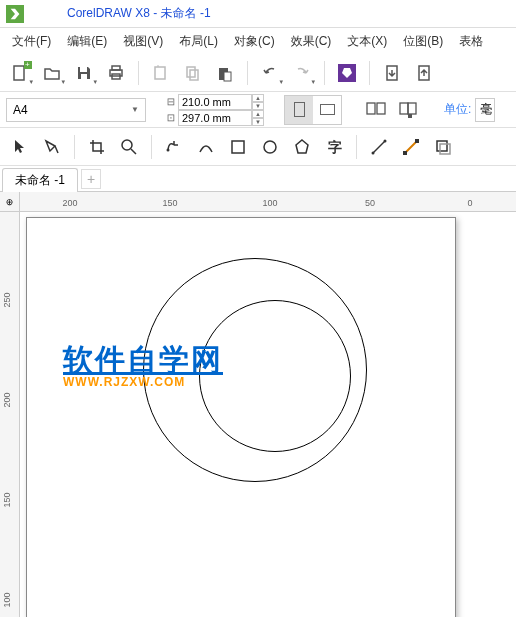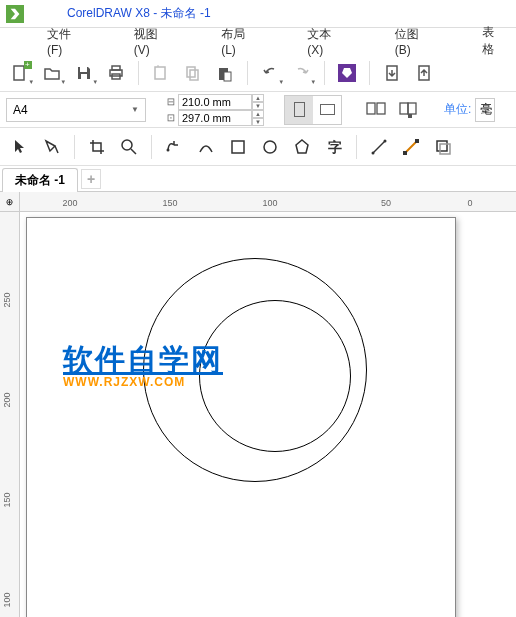--- a/index.html
+++ b/index.html
@@ -4,21 +4,21 @@
   <style>
     * { margin: 0; padding: 0; box-sizing: border-box; font-family: "Microsoft YaHei", Arial, sans-serif; }
     body { width: 516px; height: 617px; background: #fff; overflow: hidden; position: relative; }
     
     .titlebar { height: 28px; background: #fff; display: flex; align-items: center; padding: 0 6px; border-bottom: 1px solid #ddd; }
     .app-icon { width: 18px; height: 18px; background: #5FA843; margin-right: 6px; display: flex; align-items: center; justify-content: center; }
     .app-icon svg { width: 14px; height: 14px; }
     .title-text { font-size: 12px; color: #1d4ed8; margin-left: 37px; }
     
     .menubar { height: 26px; display: flex; align-items: center; padding: 0 4px; background: #fff; }
-    .menu-item { padding: 3px 8px; font-size: 12px; color: #333; cursor: pointer; margin-left: 35px; }
+    .menu-item { padding: 3px 8px; font-size: 12px; color: #333; cursor: pointer; }
     
     .toolbar-row { height: 38px; display: flex; align-items: center; padding: 0 6px; background: #fff; border-bottom: 1px solid #e0e0e0; gap: 4px; }
     .toolbar-row.row2 { height: 36px; }
     .toolbar-row.row3 { height: 38px; }
     
     .tb-btn { width: 28px; height: 28px; display: flex; align-items: center; justify-content: center; cursor: pointer; color: #555; position: relative; }
     .tb-btn.disabled { color: #bbb; cursor: default; }
     .dropdown-arrow { font-size: 7px; position: absolute; right: 1px; bottom: 1px; color: #666; }
     
     .separator { width: 1px; height: 24px; background: #ddd; margin: 0 4px; }
@@ -39,21 +39,21 @@
     .orient-group { display: flex; border: 1px solid #ccc; }
     .orient { width: 28px; height: 28px; display: flex; align-items: center; justify-content: center; cursor: pointer; }
     .orient.active { background: #e0e0e0; }
     .orient-icon { border: 1.5px solid #666; }
     .portrait .orient-icon { width: 11px; height: 15px; }
     .landscape .orient-icon { width: 15px; height: 11px; }
     
     .unit-label { font-size: 12px; color: #3b82f6; }
     .unit-select { height: 24px; border: 1px solid #ccc; padding: 0 4px; font-size: 12px; display: flex; align-items: center; width: 20px; }
     
-    .tabs-row { height: 26px; display: flex; align-items: flex-end; background: #fff; border-bottom: 1px solid #ccc; padding-left: 2px; font-weight: bold; }
+    .tabs-row { height: 26px; display: flex; align-items: flex-end; background: #fff; border-bottom: 1px solid #ccc; padding-left: 2px; }
     .doc-tab { padding: 3px 12px; font-size: 12px; border: 1px solid #ccc; border-bottom: none; background: #f7f7f7; border-radius: 3px 3px 0 0; margin-bottom: -1px; background: #fff; }
     .tab-add { width: 20px; height: 20px; display: flex; align-items: center; justify-content: center; color: #aaa; font-size: 14px; margin-left: 3px; cursor: pointer; border: 1px solid #ddd; margin-bottom: 2px; }
     
     .ruler-h { height: 20px; background: #f5f5f5; border-bottom: 1px solid #ccc; position: relative; overflow: hidden; display: flex; }
     .ruler-corner { width: 20px; height: 20px; border-right: 1px solid #ccc; background: #f5f5f5; display: flex; align-items: center; justify-content: center; font-size: 9px;}
     .ruler-h-track { flex: 1; position: relative; }
     .ruler-label { position: absolute; top: 6px; font-size: 9px; color: #666; transform: translateX(-50%); }
     
     .canvas-area { position: relative; height: 424px; display: flex; }
     .ruler-v { width: 20px; background: #f5f5f5; border-right: 1px solid #ccc; position: relative; }
@@ -79,22 +79,25 @@
   <div class="app-icon">
     <svg viewBox="0 0 16 16">
         <path d="M3 2 L8 2 L13 8 L8 14 L3 14 L8 8 Z" fill="#fff"></path>
       </svg>
   </div>
   <span class="title-text">CorelDRAW X8 - 未命名 -1</span>
 </div>
 
 <div class="menubar">
   <div class="menu-item">文件(F)</div>
+  <div class="menu-item">编辑(E)</div>
   <div class="menu-item">视图(V)</div>
   <div class="menu-item">布局(L)</div>
+  <div class="menu-item">对象(C)</div>
+  <div class="menu-item">效果(C)</div>
   <div class="menu-item">文本(X)</div>
   <div class="menu-item">位图(B)</div>
   <div class="menu-item">表格</div>
 </div>
 
 <div class="toolbar-row">
   <div class="tb-btn">
     <svg width="18" height="18" viewBox="0 0 18 18">
         <rect x="3" y="2" width="10" height="14" fill="none" stroke="#555" stroke-width="1.5"></rect>
       </svg>
@@ -313,21 +316,21 @@
   <div class="doc-tab">未命名 -1</div>
   <div class="tab-add">+</div>
 </div>
 
 <div class="ruler-h">
   <div class="ruler-corner">⊕</div>
   <div class="ruler-h-track">
     <span class="ruler-label" style="left:50px">200</span>
     <span class="ruler-label" style="left:150px">150</span>
     <span class="ruler-label" style="left:250px">100</span>
-    <span class="ruler-label" style="left:366px">50</span>
+    <span class="ruler-label" style="left:350px">50</span>
     <span class="ruler-label" style="left:450px">0</span>
   </div>
 </div>
 
 <div class="canvas-area">
   <div class="ruler-v">
     <span class="ruler-v-label" style="top:88px">250</span>
     <span class="ruler-v-label" style="top:188px">200</span>
     <span class="ruler-v-label" style="top:288px">150</span>
     <span class="ruler-v-label" style="top:388px">100</span>

